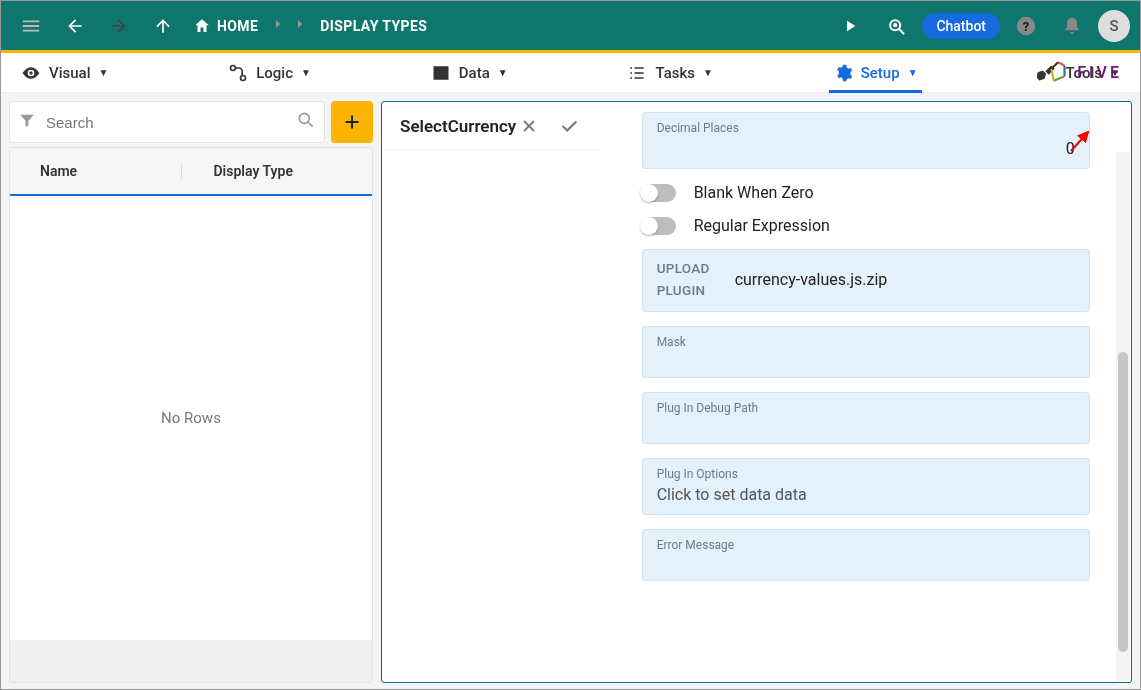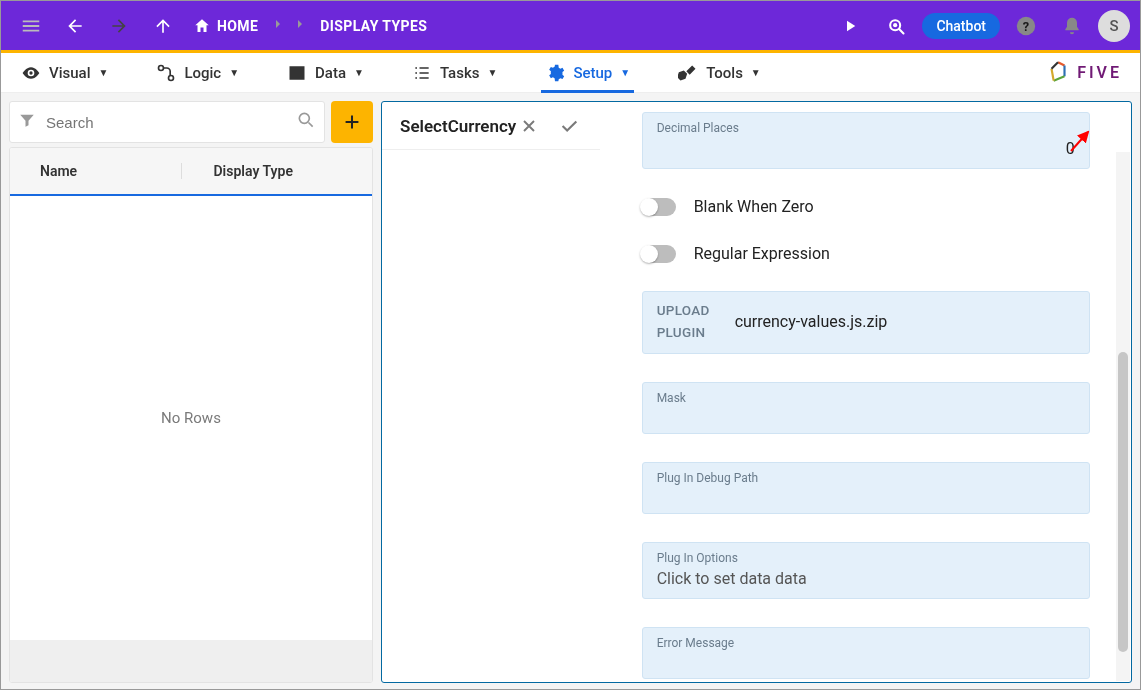--- a/index.html
+++ b/index.html
@@ -1,34 +1,34 @@
 <!DOCTYPE html>
 <html><head>
 <meta charset="utf-8">
 <style>
 * { box-sizing: border-box; margin: 0; padding: 0; }
 body { font-family: Roboto, "Segoe UI", Arial, sans-serif; background: #fff; width: 1141px; height: 690px; overflow: hidden; border: 1px solid #999; position: relative; }
 
 
-.topbar { background: #6d28d9; height: 49px; display: flex; align-items: center; padding: 0 10px; color: #fff; justify-content: space-between; }
+.topbar { background: #0f766e; height: 49px; display: flex; align-items: center; padding: 0 10px; color: #fff; justify-content: space-between; }
 .topbar-left { display: flex; align-items: center; gap: 4px; }
 .icon-btn { width: 40px; height: 40px; display: flex; align-items: center; justify-content: center; color: #fff; cursor: pointer; }
 .icon-btn.dim { color: #555; }
 .breadcrumb { display: flex; align-items: center; gap: 6px; font-size: 14px; font-weight: 700; letter-spacing: 0.4px; }
 .breadcrumb .sep { color: #888; font-size: 13px; }
 .breadcrumb .crumb { color: #fff; cursor: pointer; display: flex; align-items: center; gap: 6px; padding: 0 6px; }
 .topbar-right { display: flex; align-items: center; gap: 6px; }
 .chatbot-btn { background: #1769e0; color: #fff; padding: 5px 14px; border-radius: 14px; font-size: 14px; font-weight: 500; cursor: pointer; }
 .avatar { width: 32px; height: 32px; border-radius: 50%; background: #ddd; color: #555; display: flex; align-items: center; justify-content: center; font-weight: 500; font-size: 15px; }
 
 
 .orange-line { height: 3px; background: #fdb400; }
 
 
-.tabstrip { height: 40px; display: flex; align-items: center; padding: 0 16px; gap: 40px; border-bottom: 1px solid #eee; position: relative; }
+.tabstrip { height: 40px; display: flex; align-items: center; padding: 0 16px; gap: 28px; border-bottom: 1px solid #eee; position: relative; justify-content: space-between; }
 .tab { display: flex; align-items: center; gap: 8px; font-size: 15px; color: #333; font-weight: 500; cursor: pointer; height: 100%; position: relative; padding: 0 4px; }
 .tab.active { color: #1769e0; }
 .tab.active::after { content: ""; position: absolute; bottom: -1px; left: 0; right: 0; height: 3px; background: #1769e0; }
 .tab .caret { font-size: 10px; }
 .logo { position: absolute; right: 18px; top: 6px; display: flex; align-items: center; gap: 6px; }
 .logo-text { font-weight: 600; font-size: 16px; letter-spacing: 3px; color: #701a75; }
 
 
 .workspace { display: flex; height: calc(690px - 49px - 3px - 40px); background: #f4f4f4; }
 
@@ -47,21 +47,21 @@
 .no-rows { flex: 1; display: flex; align-items: center; justify-content: center; color: #7a7a7a; font-size: 15px; }
 .table-foot { height: 42px; background: #efefef; }
 
 
 .right-panel { flex: 1; padding: 8px 8px 8px 0; }
 .right-card { background: #fff; border: 1px solid #0369a1; border-radius: 3px; height: 100%; display: flex; overflow: hidden; }
 .right-head { height: 48px; border-bottom: 1px solid #eee; display: flex; align-items: center; padding: 0 18px; justify-content: space-between; }
 .right-head h2 { font-size: 17px; font-weight: 600; color: #222; }
 .right-head-actions { display: flex; gap: 14px; }
 .right-head-actions .act { color: #7a7a7a; cursor: pointer; width: 26px; height: 26px; display: flex; align-items: center; justify-content: center; }
-.right-body { flex: 1; overflow-y: auto; padding: 10px 0 20px 0; display: flex; flex-direction: column; align-items: center; gap: 28px; }
+.right-body { flex: 1; overflow-y: auto; padding: 10px 0 20px 0; display: flex; flex-direction: column; align-items: center; gap: 14px; }
 
 
 .fld { width: 448px; background: #e4f0fa; border: 1px solid #cfe3f3; border-radius: 3px; padding: 8px 14px 10px 14px; position: relative; }
 .fld-label { font-size: 12px; color: #6a7c8c; }
 .fld-value { font-size: 16px; color: #222; margin-top: 4px; }
 .fld-value.right { text-align: right; }
 .fld-value.placeholder { color: #555; }
 .fld-inline { display: flex; align-items: center; }
 .fld-upload-left { width: 78px; font-size: 13.5px; color: #6a7c8c; font-weight: 500; letter-spacing: 0.3px; line-height: 1.6; }
 .fld-upload-right { font-size: 16px; color: #222; }

